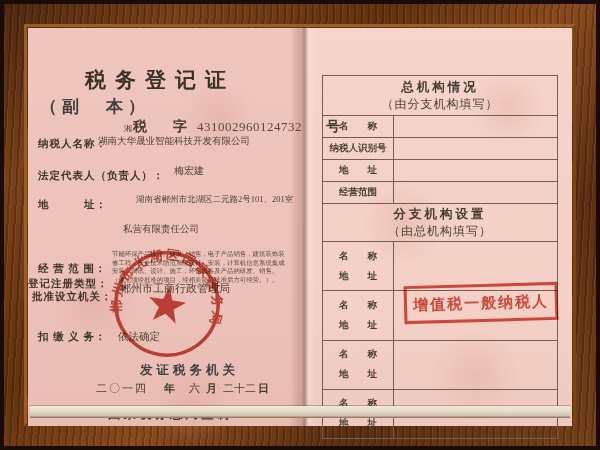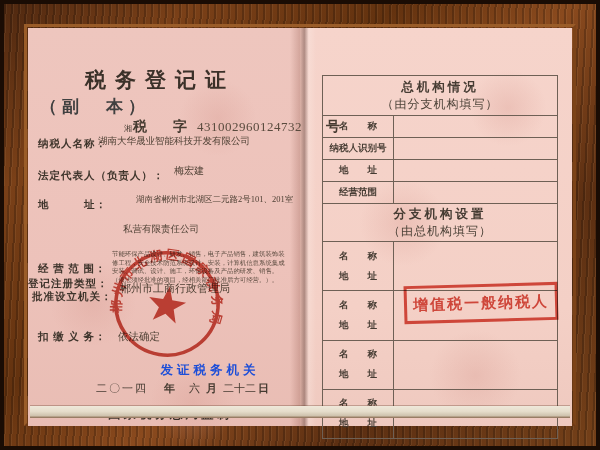--- a/index.html
+++ b/index.html
@@ -49,22 +49,22 @@
   .flabel{position:absolute;font-size:10.5px;font-weight:bold;color:#3f352c;letter-spacing:1px;white-space:nowrap;}
   .fvalue{position:absolute;font-size:9.5px;color:#4e4034;white-space:nowrap;}
   .lab0{left:10px;top:109px;} .val0{left:70px;top:107px;}
   .lab1{left:10px;top:141px;} .val1{left:146px;top:136px;font-size:10px;}
   .lab2{left:10px;top:170px;} .val2{left:84px;top:166px;font-size:8.5px;margin-left:24px;}
   .lab3{left:0;top:201px;margin-top:48px;} .val3{left:95px;top:195px;}
   .lab4{left:10px;top:234px;} 
   .val4{left:84px;top:222px;width:176px;white-space:normal;font-size:6.4px;line-height:8.6px;color:#5c4c40;}
   .lab5{left:4px;top:262px;} .val5{left:92px;top:253px;font-size:11px;}
   .lab6{left:10px;top:302px;} .val6{left:90px;top:302px;font-size:10.5px;}
-  .issuer{position:absolute;left:112px;top:334px;width:140px;text-align:center;
-    font-size:12.5px;font-weight:bold;letter-spacing:4px;color:#1d4ed8;}
+  .issuer{position:absolute;left:112px;top:334px;width:140px;
+    font-size:12.5px;font-weight:bold;letter-spacing:4px;color:#404040;}
   .dateline{position:absolute;left:68px;top:353px;width:180px;display:flex;align-items:baseline;color:#413press;}
   .dateline span{color:#443a30;}
   .d-year{font-size:11px;letter-spacing:2px;}
   .d-u{font-size:11px;font-weight:bold;}
   .d-year+.d-u{margin-left:16px;} .d-month{margin-left:14px;font-size:11px;} 
   .d-month+.d-u{margin-left:6px;} .d-day{margin-left:6px;font-size:11px;} .d-day+.d-u{margin-left:2px;}
   .lp-footer{position:absolute;left:72px;top:378px;width:140px;text-align:center;
     font-size:12.5px;font-weight:bold;letter-spacing:3px;color:#3c322a;}
   
   .seal{position:absolute;left:80px;top:217px;width:118px;height:118px;

